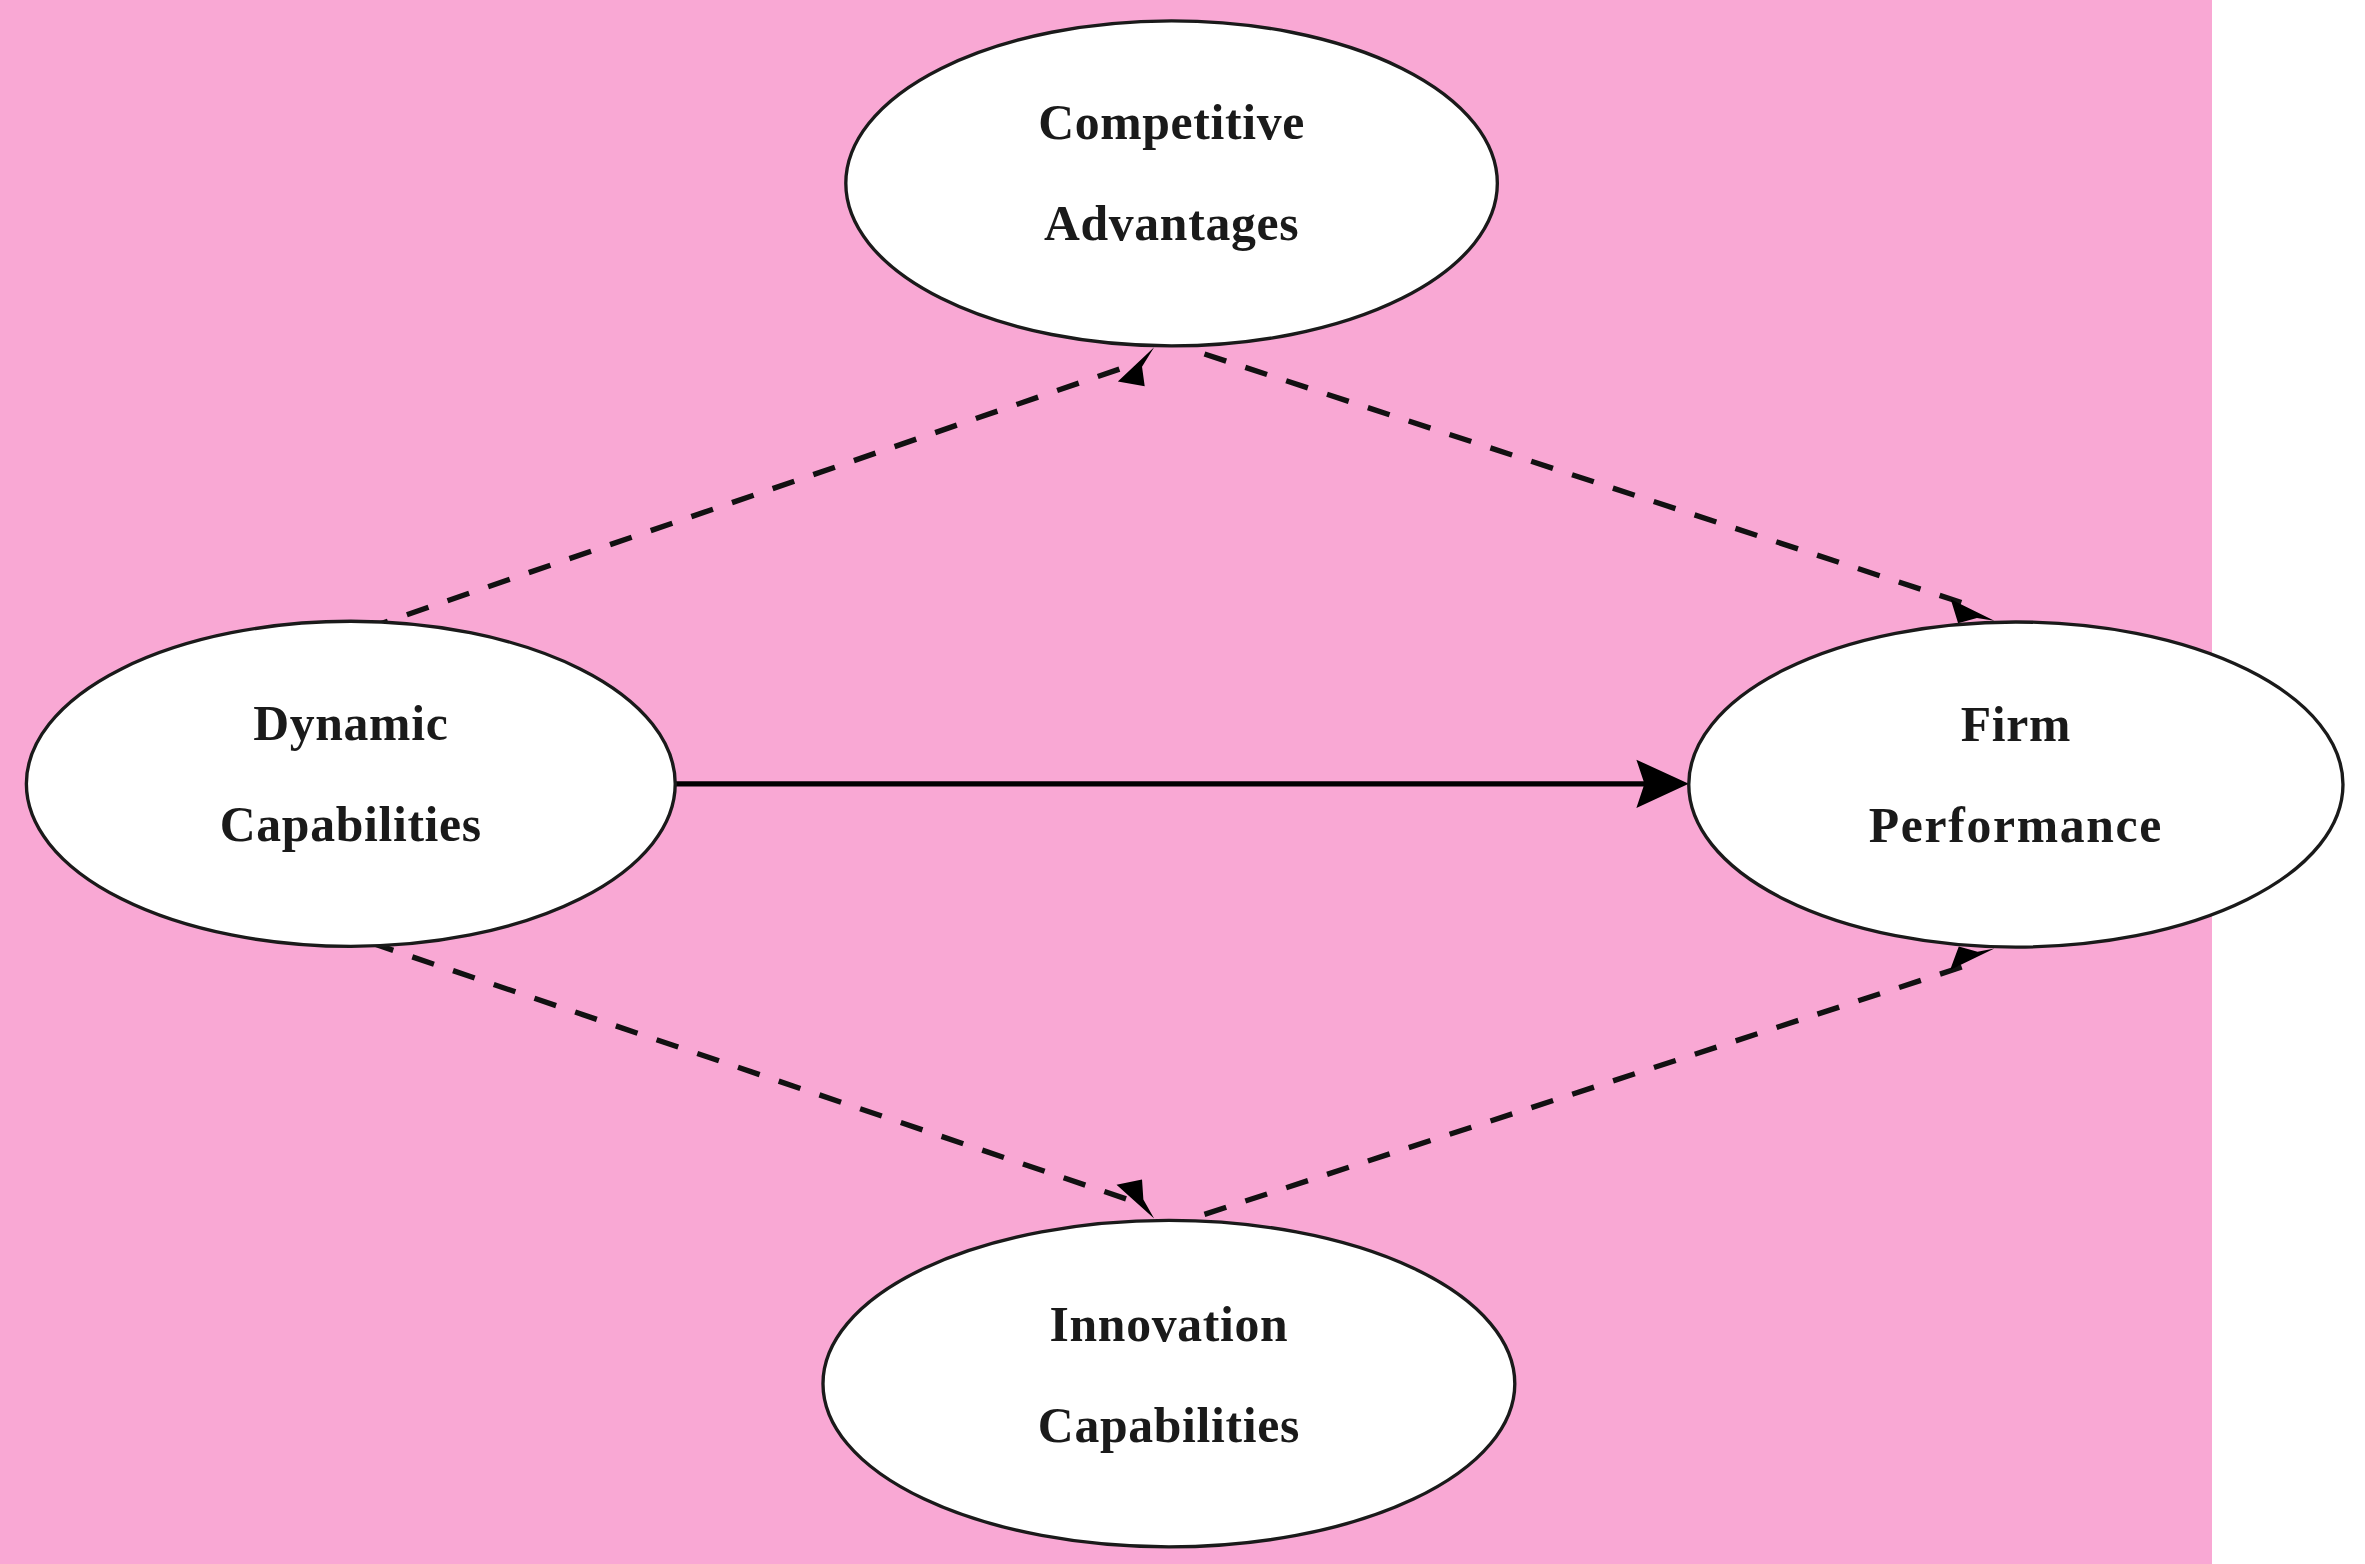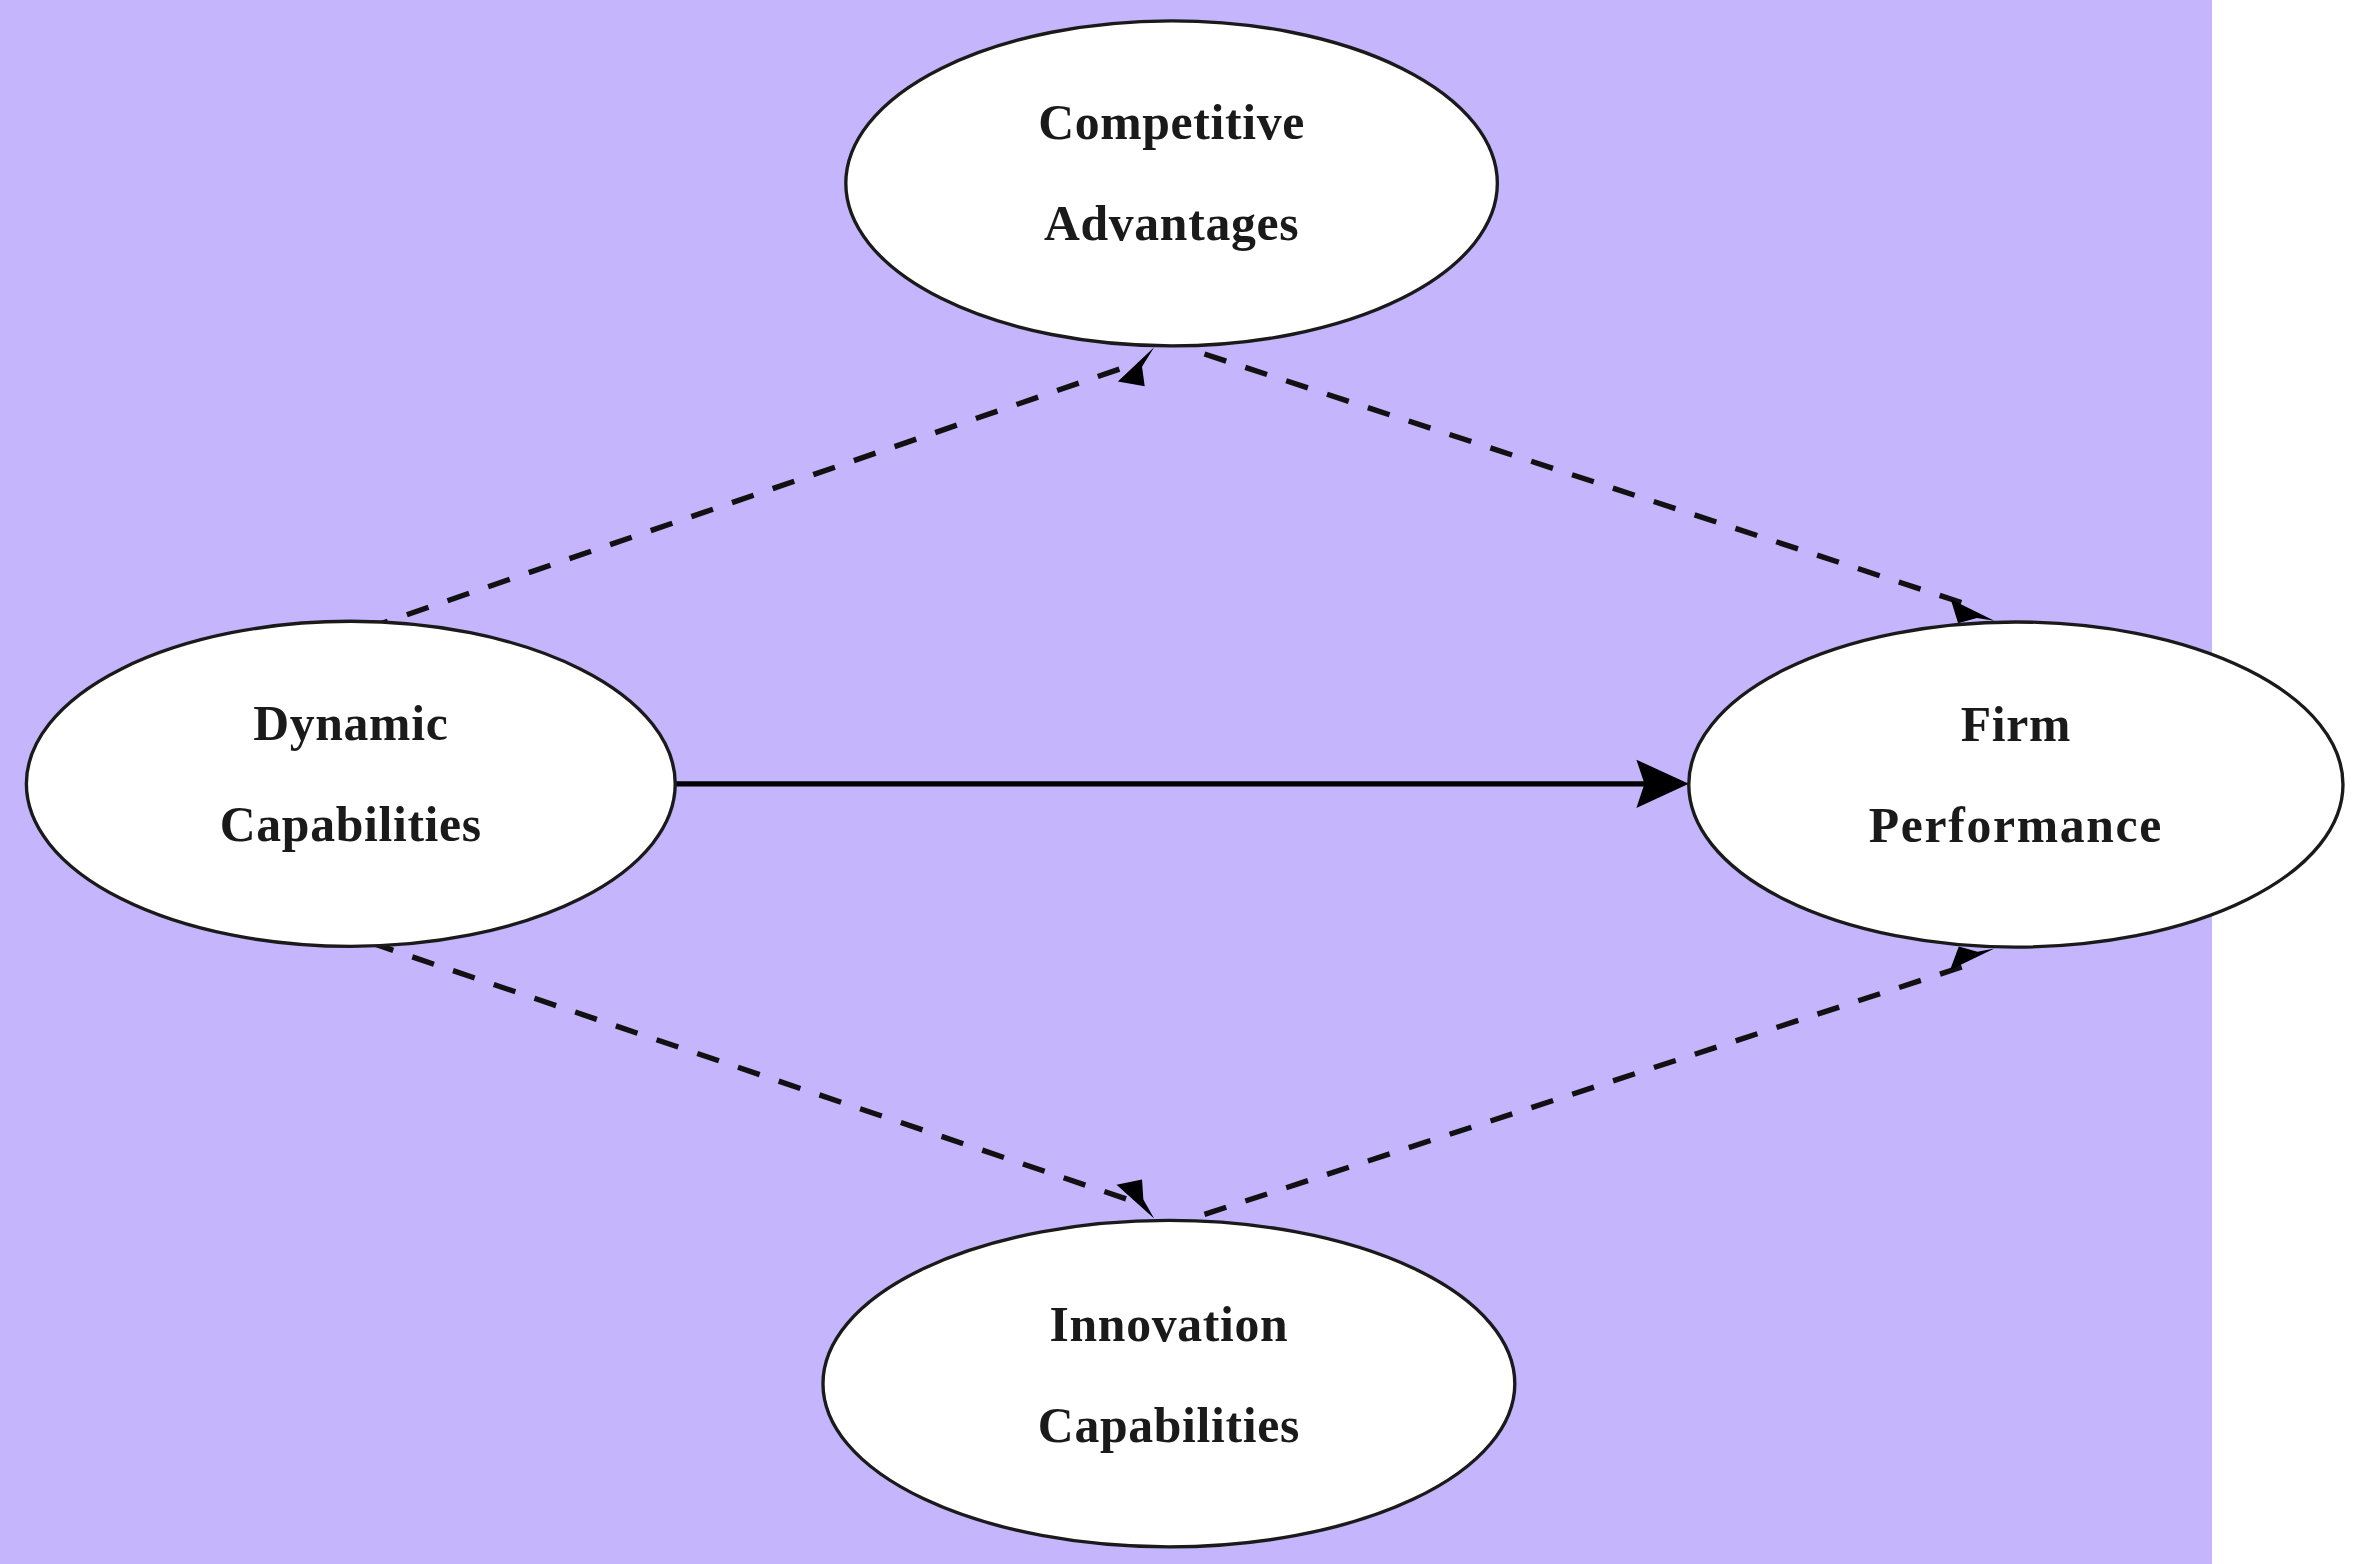--- a/index.html
+++ b/index.html
@@ -11,21 +11,21 @@
   body {
     width: 2366px;
     height: 1565px;
     overflow: hidden;
     font-family: "Liberation Serif", "DejaVu Serif", serif;
   }
   #diagram-root {
     position: relative;
     width: 2212px;
     height: 1565px;
-    background: #c4b5fd;
+    background: #f9a8d4;
   }
   #model-svg {
     position: absolute;
     top: 0;
     left: 0;
     width: 2366px;
     height: 1565px;
     display: block;
   }
   .node-ellipse {

